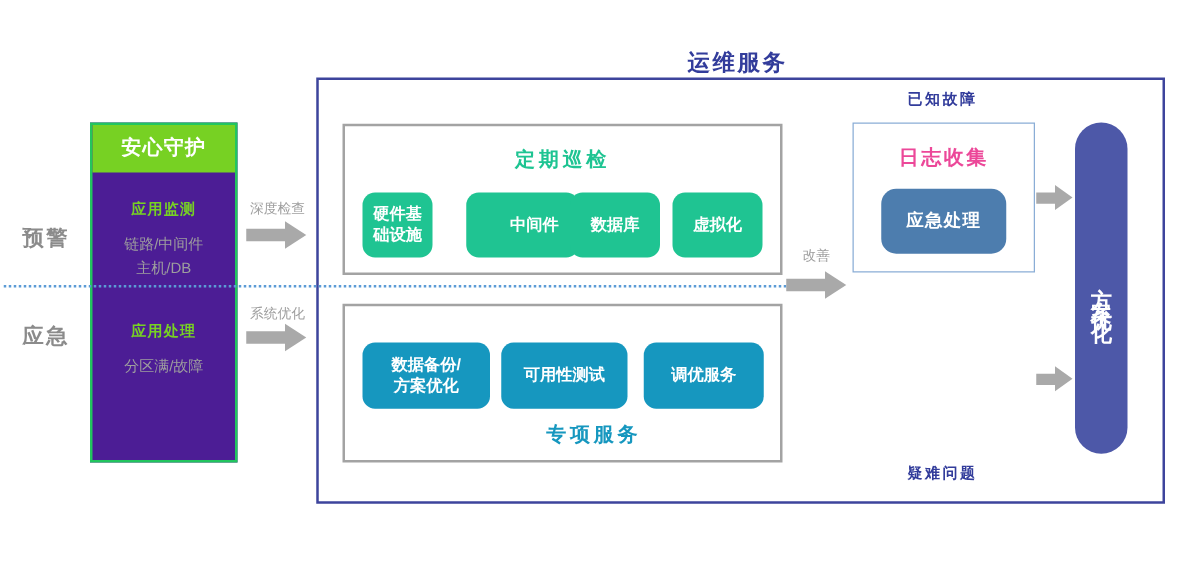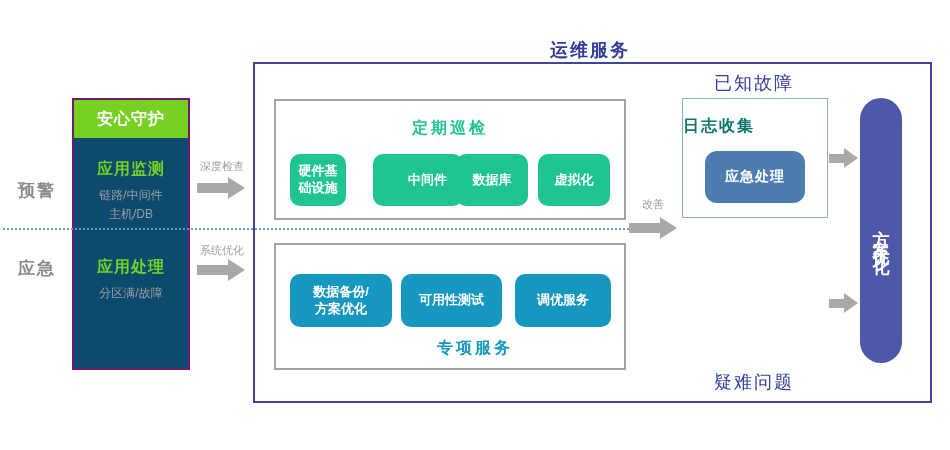--- a/index.html
+++ b/index.html
@@ -12,25 +12,25 @@
   
   .side-label{position:absolute;left:18px;width:52px;font-size:17px;font-weight:bold;
     color:#8b8b8b;letter-spacing:2px;}
 
   
   .dotted{position:absolute;left:3px;top:228px;width:626px;height:0;
     border-top:2px dotted #5b9bd5;z-index:3;}
 
   
   .guard-box{position:absolute;left:72px;top:98px;width:114px;height:268px;
-    border:2px solid #701a75;background:#0c4a6e;}
+    border:2px solid #22c55e;background:#4c1d95;}
   .guard-header{position:absolute;left:0;top:0;width:100%;height:38px;background:#77d123;
     color:#ffffff;font-weight:bold;font-size:16px;line-height:38px;text-align:center;letter-spacing:1px;}
   .g-title{position:absolute;left:0;width:100%;text-align:center;color:#77d123;
-    font-weight:bold;font-size:16px;letter-spacing:1px;}
+    font-weight:bold;font-size:12px;letter-spacing:1px;}
   .g-sub{position:absolute;left:0;width:100%;text-align:center;color:#9e9e9e;
     font-size:12px;line-height:1.55;}
 
   
   .block-arrow{position:absolute;display:flex;align-items:center;z-index:4;}
   .bar{background:#a9a9a9;}
   .arrow-lg .bar{width:31px;height:10px;}
   .arrow-lg .head{width:0;height:0;border-left:17px solid #a9a9a9;
     border-top:11px solid transparent;border-bottom:11px solid transparent;}
   .arrow-sm .bar{width:15px;height:9px;}
@@ -54,26 +54,26 @@
   .t-blue{color:#1697bf;padding-left:25px;}
   .node{position:absolute;border-radius:10px;color:#ffffff;font-weight:bold;font-size:13px;
     display:flex;align-items:center;justify-content:center;text-align:center;line-height:1.3;}
   .node-green{background:#1fc492;}
   .node-teal{background:#1697bf;}
 
   
   .fault-box{position:absolute;border:1.5px solid #8aadd6;background:#ffffff;width:144px;}
   .log-box{left:682px;top:98px;height:118px;}
   .problem-box{left:682px;top:243px;height:123px;}
-  .fault-title{position:absolute;left:0;width:100%;color:#0f766e;
+  .fault-title{position:absolute;left:0;width:100%;text-align:center;color:#ec4899;
     font-weight:bold;letter-spacing:2px;}
   .steel-btn{position:absolute;left:22px;width:100px;background:#4d7dae;border-radius:12px;
     color:#ffffff;font-weight:bold;font-size:14px;display:flex;align-items:center;
     justify-content:center;letter-spacing:1px;}
-  .navy-label{position:absolute;transform:translateX(-50%);font-size:18px;font-weight:normal;
+  .navy-label{position:absolute;transform:translateX(-50%);font-size:12px;font-weight:bold;
     color:#323c9b;letter-spacing:2px;white-space:nowrap;}
 
   
   .solution-box{position:absolute;left:860px;top:98px;width:42px;height:265px;
     background:#4d58a8;border-radius:21px;display:flex;align-items:center;justify-content:center;}
   .solution-text{writing-mode:vertical-rl;color:#ffffff;font-weight:bold;font-size:17px;
     letter-spacing:9px;padding-top:9px;}
 </style>
 </head>
 <body>

